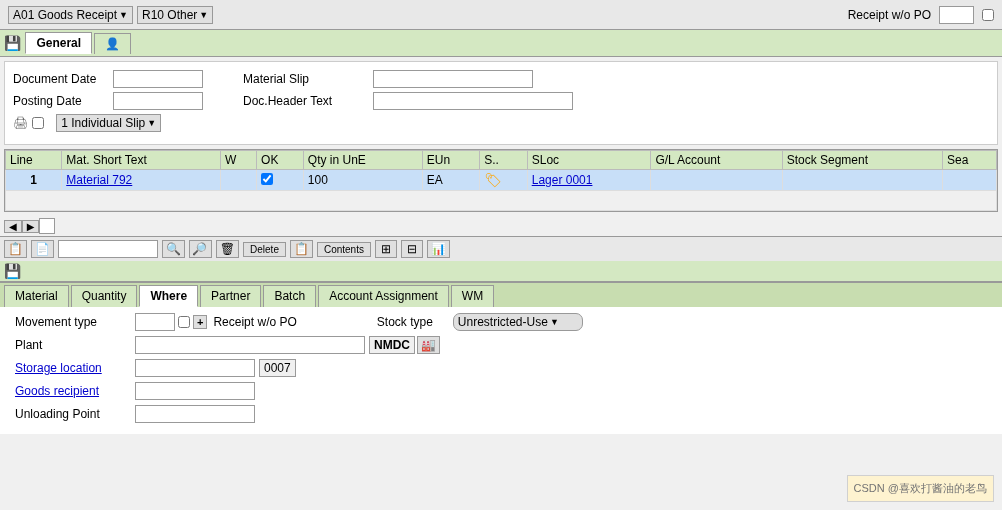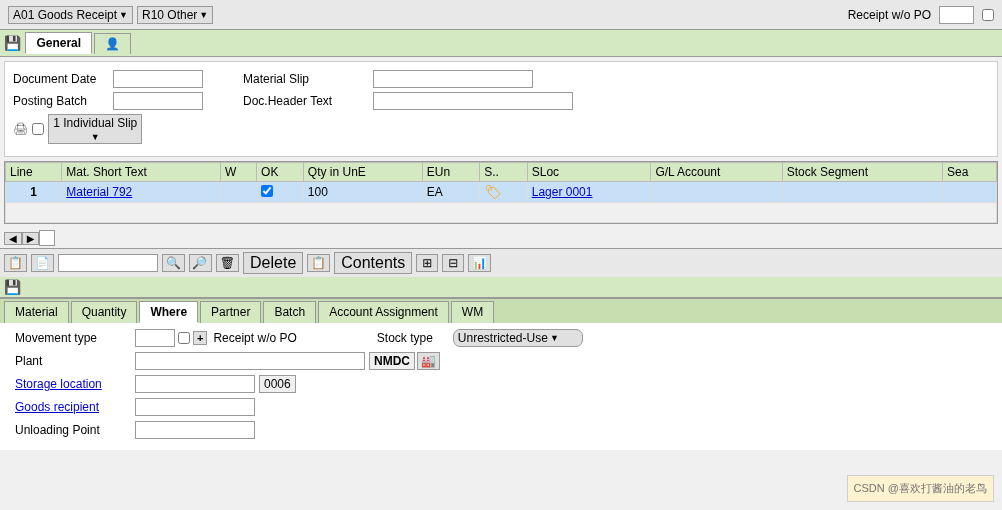--- a/index.html
+++ b/index.html
@@ -71,21 +71,21 @@
     .line-num { color: #000; font-weight: bold; text-align: center; }
     .mat-link { color: #0000cc; text-decoration: underline; cursor: pointer; }
 
     
     .table-toolbar {
       background: #e8e8e8; border-top: 1px solid #999;
       display: flex; align-items: center; padding: 3px 4px; gap: 4px;
     }
     .tb-btn {
       border: 1px solid #999; background: #e0e0e0; padding: 1px 6px;
-      cursor: pointer; font-size: 16px;
+      cursor: pointer; font-size: 10px;
     }
     .tb-input { border: 1px solid #999; width: 100px; padding: 1px 2px; font-size: 12px; }
 
     
     .detail-section {
       background: #fff; padding: 6px 8px;
     }
     .detail-row {
       display: flex; align-items: center; margin-bottom: 5px;
     }
@@ -160,27 +160,27 @@
 </div>
 
 <div class="form-section">
   <div style="display:flex; gap:40px;">
     <div>
       <div class="form-row">
         <span class="form-label">Document Date</span>
         <input type="text" class="form-input" style="width: 90px;">
       </div>
       <div class="form-row">
-        <span class="form-label">Posting Batch</span>
+        <span class="form-label">Posting Date</span>
         <input type="text" class="form-input" style="width: 90px;">
       </div>
       <div class="form-row">
         <span class="section-icon" style="font-size:12px; margin-right:4px;">🖨</span>
         <input type="checkbox" style="">
-        <div class="dropdown-btn" style="margin-left:4px;flex-direction:column;">
+        <div class="dropdown-btn" style="margin-left:12px;">
           <span>1 Individual Slip</span>
           <span class="arrow">▼</span>
         </div>
       </div>
     </div>
     <div>
       <div class="form-row">
         <span class="form-label" style="width:130px;">Material Slip</span>
         <input type="text" class="form-input" style="width: 160px;">
       </div>
@@ -304,21 +304,21 @@
     </span>
     <span style="margin-left:2px;">
       <span class="icon-btn">🏭</span>
     </span>
   </div>
 
   <div class="detail-row">
     <span class="detail-label link">Storage location</span>
     <input type="text" class="detail-input" style="width: 120px;">
     <span style="margin-left:4px;">
-      <span class="detail-value" style="padding:1px 4px;">0006</span>
+      <span class="detail-value" style="padding:1px 4px;">0007</span>
     </span>
   </div>
 
   <div class="detail-row">
     <span class="detail-label link">Goods recipient</span>
     <input type="text" class="detail-input" style="width: 120px;">
   </div>
 
   <div class="detail-row">
     <span class="detail-label">Unloading Point</span>

